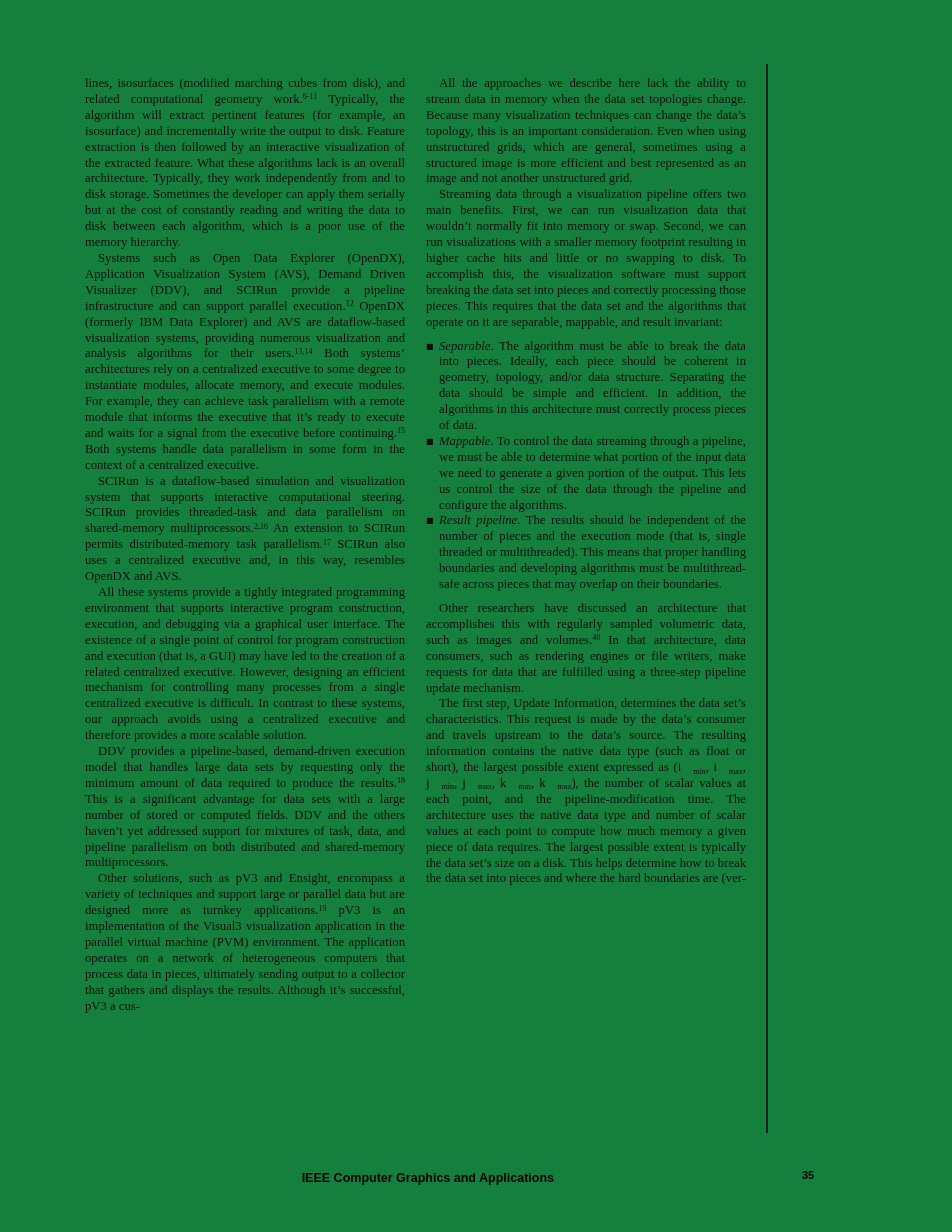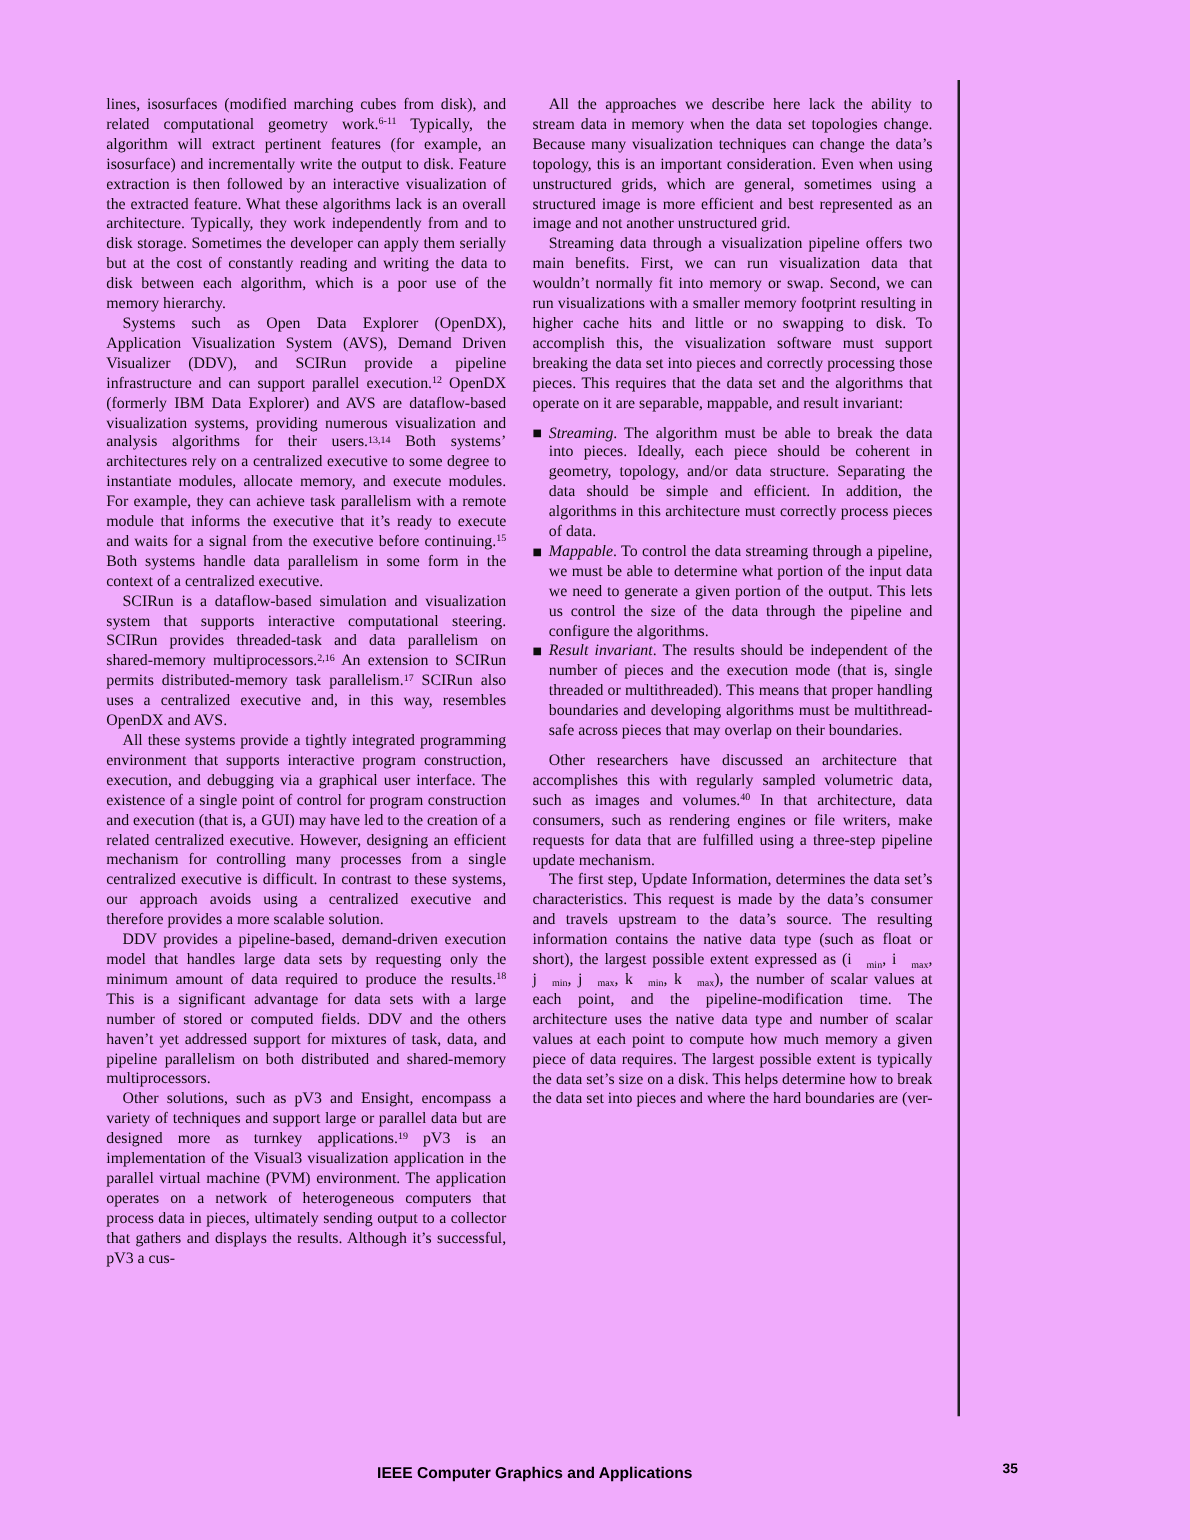--- a/index.html
+++ b/index.html
@@ -4,21 +4,21 @@
 <style>
   html, body { margin: 0; padding: 0; }
   body {
     background: #e8e8e8;
     font-family: "Liberation Serif", serif;
   }
   .page {
     position: relative;
     width: 952px;
     height: 1232px;
-    background: #f0abfc;
+    background: #15803d;
     overflow: hidden;
     color: #0d0d0d;
   }
   .text-columns {
     position: absolute;
     left: 85px;
     top: 76px;
     width: 661px;
     display: flex;
     gap: 21px;
@@ -119,23 +119,23 @@
         <p class="para indent">Systems such as Open Data Explorer (OpenDX), Application Visualization System (AVS), Demand Driven Visualizer (DDV), and SCIRun provide a pipeline infrastructure and can support parallel execution.<sup>12</sup> OpenDX (formerly IBM Data Explorer) and AVS are dataflow-based visualization systems, providing numerous visualization and analysis algorithms for their users.<sup>13,14</sup> Both systems’ architectures rely on a centralized executive to some degree to instantiate modules, allocate memory, and execute modules. For example, they can achieve task parallelism with a remote module that informs the executive that it’s ready to execute and waits for a signal from the executive before continuing.<sup>15</sup> Both systems handle data parallelism in some form in the context of a centralized executive.</p>
         <p class="para indent">SCIRun is a dataflow-based simulation and visualization system that supports interactive computational steering. SCIRun provides threaded-task and data parallelism on shared-memory multiprocessors.<sup>2,16</sup> An extension to SCIRun permits distributed-memory task parallelism.<sup>17</sup> SCIRun also uses a centralized executive and, in this way, resembles OpenDX and AVS.</p>
         <p class="para indent">All these systems provide a tightly integrated programming environment that supports interactive program construction, execution, and debugging via a graphical user interface. The existence of a single point of control for program construction and execution (that is, a GUI) may have led to the creation of a related centralized executive. However, designing an efficient mechanism for controlling many processes from a single centralized executive is difficult. In contrast to these systems, our approach avoids using a centralized executive and therefore provides a more scalable solution.</p>
         <p class="para indent">DDV provides a pipeline-based, demand-driven execution model that handles large data sets by requesting only the minimum amount of data required to produce the results.<sup>18</sup> This is a significant advantage for data sets with a large number of stored or computed fields. DDV and the others haven’t yet addressed support for mixtures of task, data, and pipeline parallelism on both distributed and shared-memory multiprocessors.</p>
         <p class="para indent">Other solutions, such as pV3 and Ensight, encompass a variety of techniques and support large or parallel data but are designed more as turnkey applications.<sup>19</sup> pV3 is an implementation of the Visual3 visualization application in the parallel virtual machine (PVM) environment. The application operates on a network of heterogeneous computers that process data in pieces, ultimately sending output to a collector that gathers and displays the results. Although it’s successful, pV3 a cus-</p>
       </div>
     <div class="col">
         <p class="para indent">All the approaches we describe here lack the ability to stream data in memory when the data set topologies change. Because many visualization techniques can change the data’s topology, this is an important consideration. Even when using unstructured grids, which are general, sometimes using a structured image is more efficient and best represented as an image and not another unstructured grid.</p>
         <p class="para indent">Streaming data through a visualization pipeline offers two main benefits. First, we can run visualization data that wouldn’t normally fit into memory or swap. Second, we can run visualizations with a smaller memory footprint resulting in higher cache hits and little or no swapping to disk. To accomplish this, the visualization software must support breaking the data set into pieces and correctly processing those pieces. This requires that the data set and the algorithms that operate on it are separable, mappable, and result invariant:</p>
         <ul class="bullets">
-          <li><span class="bullet-marker">■</span><i>Streaming</i>. The algorithm must be able to break the data into pieces. Ideally, each piece should be coherent in geometry, topology, and/or data structure. Separating the data should be simple and efficient. In addition, the algorithms in this architecture must correctly process pieces of data.</li>
+          <li><span class="bullet-marker">■</span><i>Separable</i>. The algorithm must be able to break the data into pieces. Ideally, each piece should be coherent in geometry, topology, and/or data structure. Separating the data should be simple and efficient. In addition, the algorithms in this architecture must correctly process pieces of data.</li>
           <li><span class="bullet-marker">■</span><i>Mappable</i>. To control the data streaming through a pipeline, we must be able to determine what portion of the input data we need to generate a given portion of the output. This lets us control the size of the data through the pipeline and configure the algorithms.</li>
-          <li><span class="bullet-marker">■</span><i>Result invariant</i>. The results should be independent of the number of pieces and the execution mode (that is, single threaded or multithreaded). This means that proper handling boundaries and developing algorithms must be multithread-safe across pieces that may overlap on their boundaries.</li>
+          <li><span class="bullet-marker">■</span><i>Result pipeline</i>. The results should be independent of the number of pieces and the execution mode (that is, single threaded or multithreaded). This means that proper handling boundaries and developing algorithms must be multithread-safe across pieces that may overlap on their boundaries.</li>
         </ul>
         <p class="para indent">Other researchers have discussed an architecture that accomplishes this with regularly sampled volumetric data, such as images and volumes.<sup>40</sup> In that architecture, data consumers, such as rendering engines or file writers, make requests for data that are fulfilled using a three-step pipeline update mechanism.</p>
         <p class="para indent">The first step, Update Information, determines the data set’s characteristics. This request is made by the data’s consumer and travels upstream to the data’s source. The resulting information contains the native data type (such as float or short), the largest possible extent expressed as (i<sub>min</sub>, i<sub>max</sub>, j<sub>min</sub>, j<sub>max</sub>, k<sub>min</sub>, k<sub>max</sub>), the number of scalar values at each point, and the pipeline-modification time. The architecture uses the native data type and number of scalar values at each point to compute how much memory a given piece of data requires. The largest possible extent is typically the data set’s size on a disk. This helps determine how to break the data set into pieces and where the hard boundaries are (ver-</p>
       </div>
   </div>
 
   <div class="vrule"></div>
 
   <div class="footer">
     <span class="footer-journal">IEEE Computer Graphics and Applications</span>

